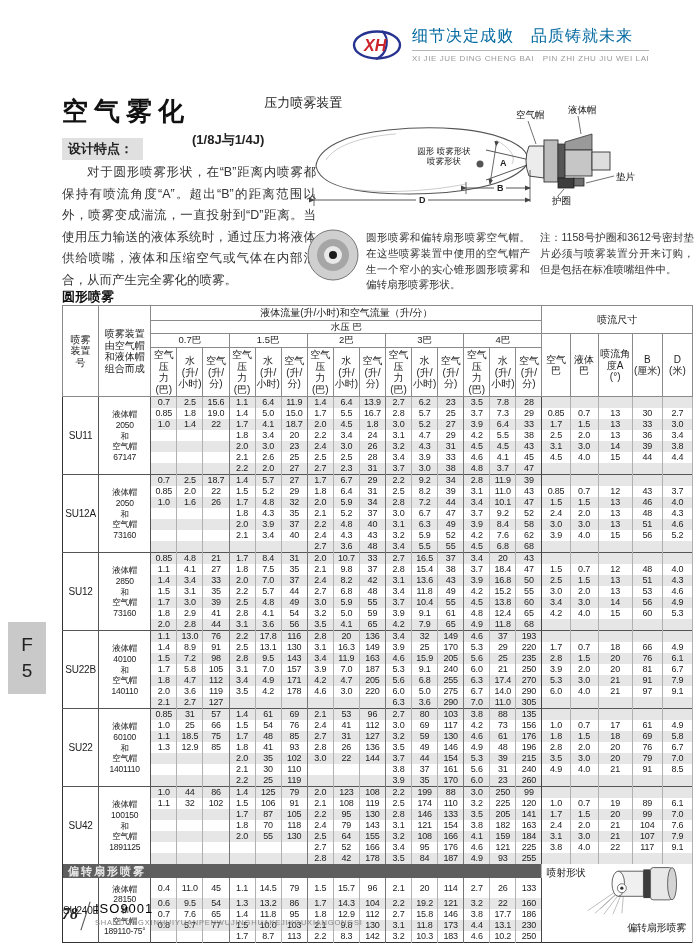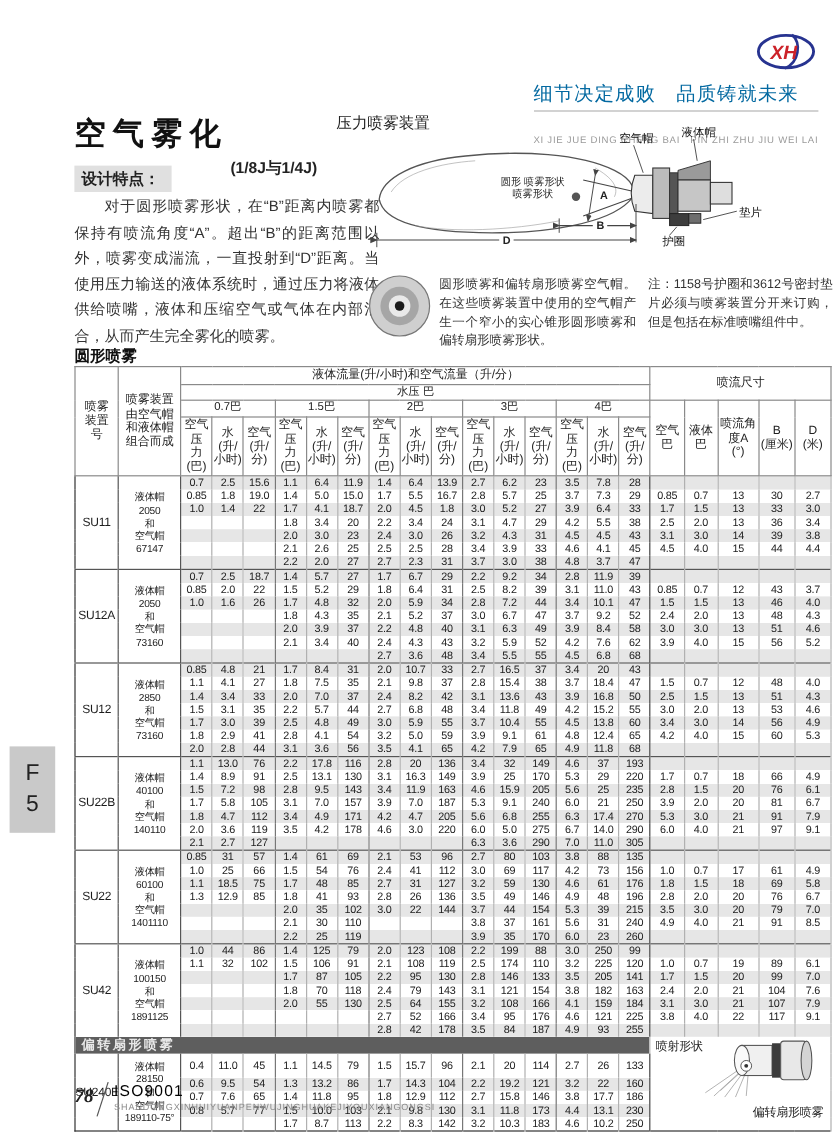--- a/index.html
+++ b/index.html
@@ -1,29 +1,29 @@
 <!DOCTYPE html>
 <html><head>
 <meta charset="utf-8">
 <style>
   html,body{margin:0;padding:0;}
   body{width:700px;height:950px;background:#f4f4f2;font-family:"Liberation Sans",sans-serif;color:#222;position:relative;overflow:hidden;}
   .page{position:absolute;left:0;top:0;width:700px;height:950px;background:#ffffff;}
 
   
   .logo-area{position:absolute;right:18px;top:26px;width:330px;}
-  .logo-row{display:flex;align-items:flex-end;gap:8px;flex-direction:column;}
+  .logo-row{display:flex;align-items:center;gap:8px;}
   .slogan{font-weight:normal;font-size:16px;color:#0369a1;letter-spacing:1px;white-space:nowrap;}
-  .pinyin{font-size:8px;color:#9a9a9a;letter-spacing:0.6px;border-top:1px solid #b5b5b5;margin-top:3px;padding-top:18px;white-space:nowrap;}
+  .pinyin{font-size:8px;color:#9a9a9a;letter-spacing:0.6px;border-top:1px solid #b5b5b5;margin-top:3px;padding-top:2px;white-space:nowrap;}
 
   
   .page-title{position:absolute;left:62px;top:94px;display:flex;align-items:flex-start;}
   .t-main{font-size:26px;font-weight:bold;letter-spacing:6px;color:#111;}
   .t-sub{font-size:13px;font-weight:bold;margin-left:2px;margin-top:37px;}
-  .t-tail{font-size:13px;margin-left:16px;}
+  .t-tail{font-size:13px;margin-left:0;}
 
   .design-label{position:absolute;left:62px;top:138px;background:#e0e0e0;font-weight:bold;font-size:13px;padding:2px 10px 2px 6px;}
   .design-text{position:absolute;left:62px;top:162px;width:254px;font-size:12.5px;line-height:1.72;text-align:justify;color:#333;}
   .design-text::first-line{}
   .indent{text-indent:2em;display:block;}
 
   
   .diagram{position:absolute;left:306px;top:104px;}
   .photo{position:absolute;left:306px;top:228px;}
   .cap-text{position:absolute;left:366px;top:230px;width:164px;font-size:10.5px;line-height:1.5;color:#333;text-align:justify;}

